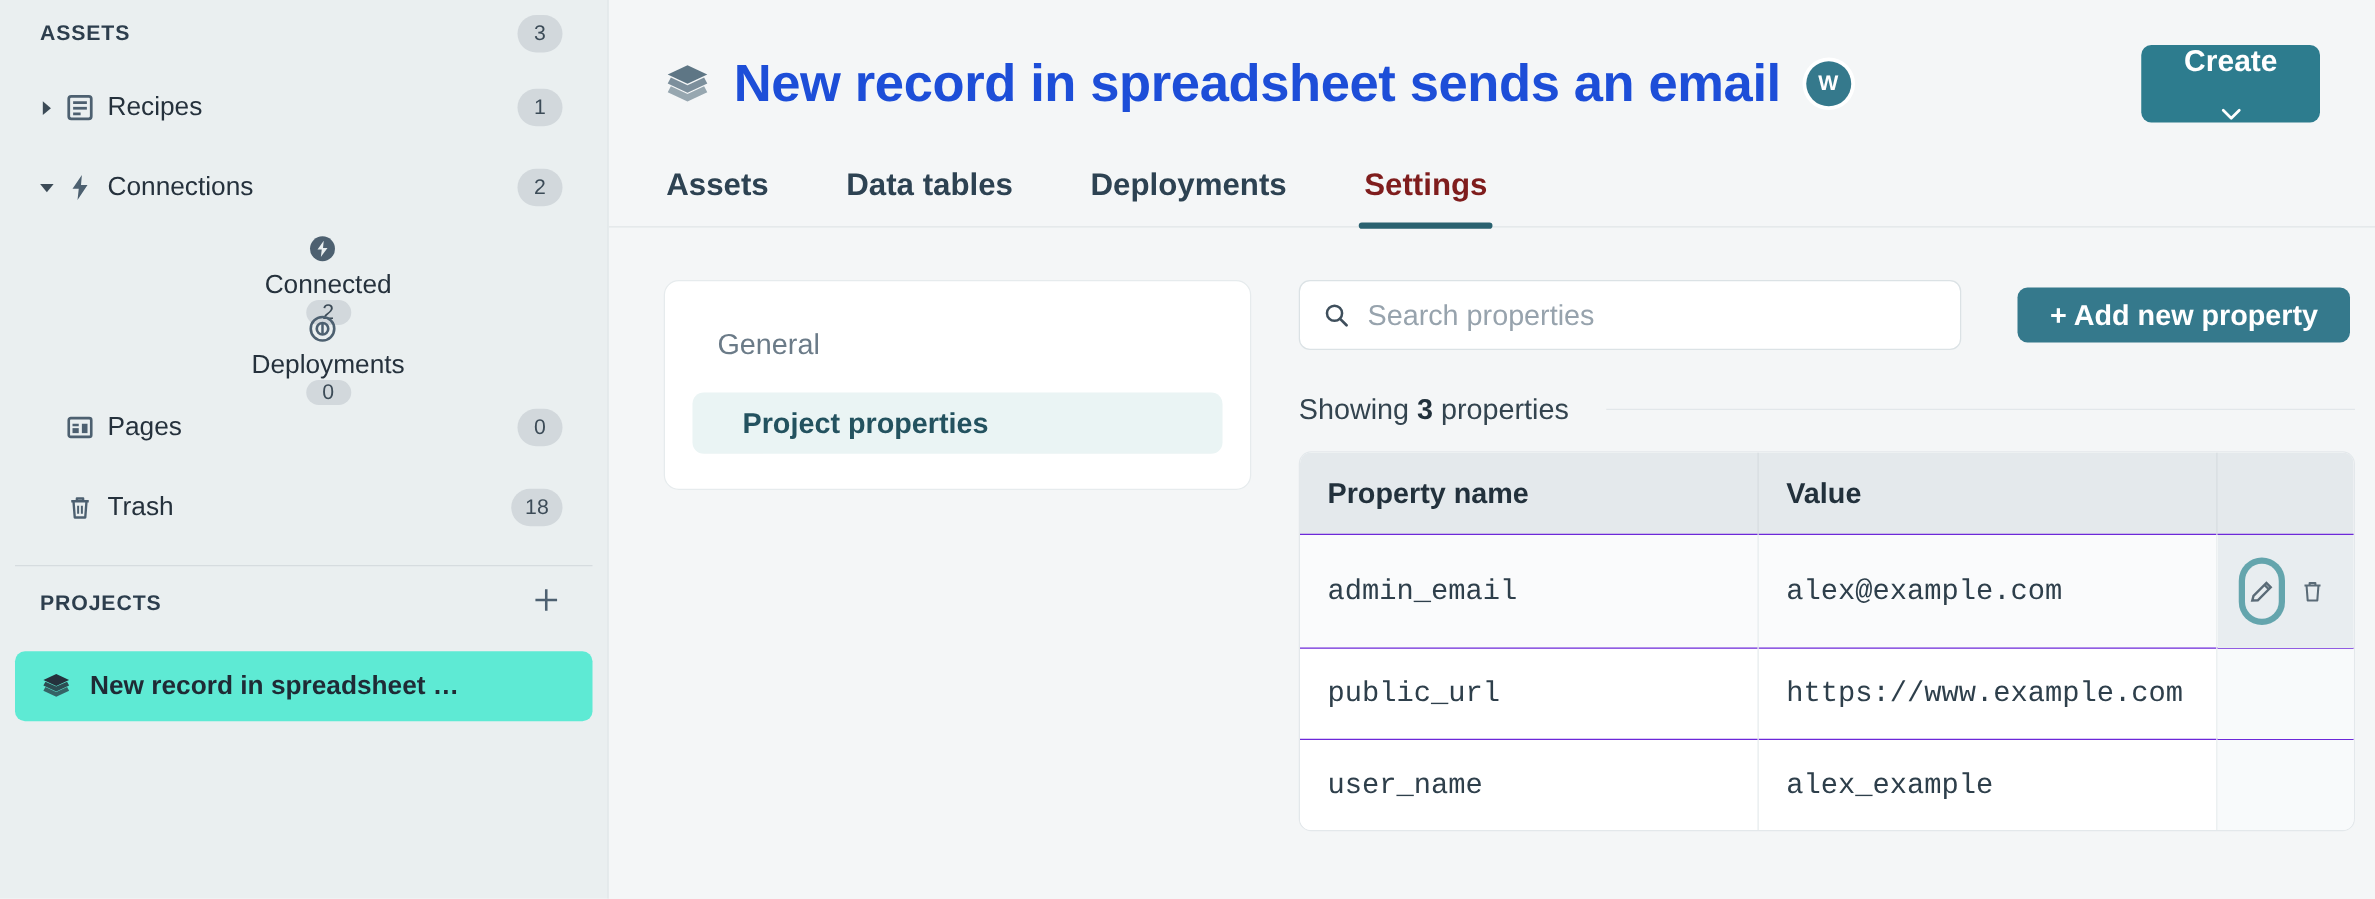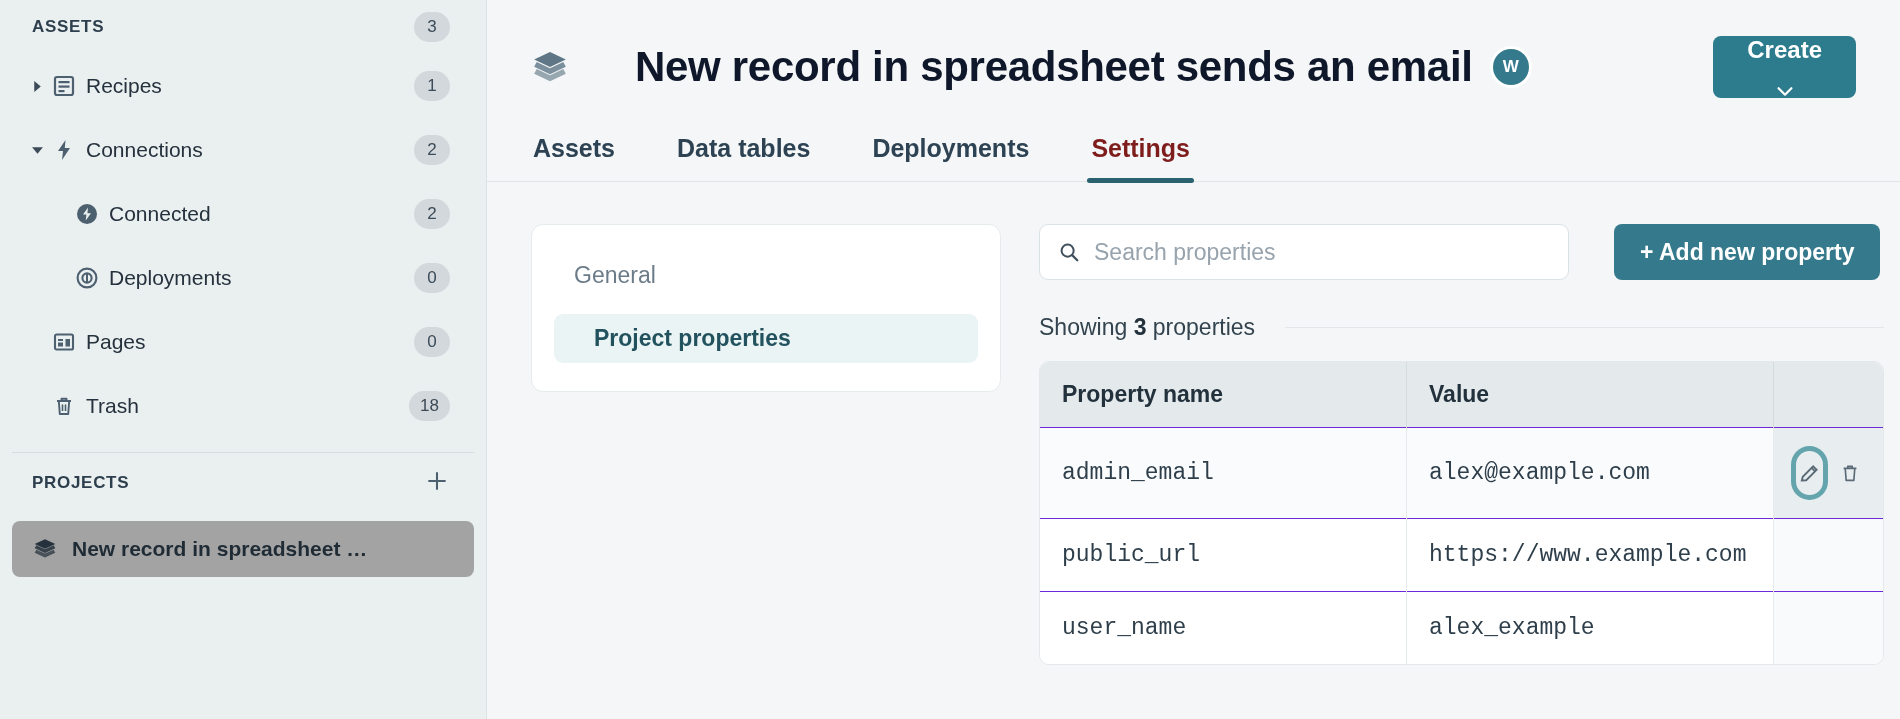--- a/index.html
+++ b/index.html
@@ -44,48 +44,47 @@
   .sb-row .twisty {
     width: 30px; flex: 0 0 30px; display: flex; align-items: center; justify-content: center;
     color: #3c4b57;
   }
   .sb-row .ico {
     width: 34px; flex: 0 0 34px; display: flex; align-items: center; justify-content: flex-start;
     color: #4d6070;
   }
   .sb-row .lbl { font-size: 21px; flex: 1 1 auto; color: #25313c; }
   .sb-row.lvl1 { padding-left: 22px; }
-  .sb-row.lvl2 { padding-left: 75px; }
+  .sb-row.lvl2 { padding-left: 75px; flex-direction: column; }
   .sb-row.lvl1b { padding-left: 52px; }
   .sb-divider {
     height: 1px; background: #d6dcdf; margin: 14px 12px 0 12px;
   }
   .proj-item {
     display: flex; align-items: center;
     height: 56px; margin: 8px 12px 0 12px;
-    border-radius: 8px; background: #a3a3a3;
+    border-radius: 8px; background: #5eead4;
     padding: 0 14px 0 20px; cursor: pointer;
   }
   .proj-item .ico { width: 40px; flex:0 0 40px; color:#25313c; display:flex; align-items:center;}
   .proj-item .lbl {
     font-size: 21px; font-weight: bold; color: #1f2b35;
     white-space: nowrap; overflow: hidden;
   }
 
   
   .main { flex: 1 1 auto; height: 719px; position: relative; background: #f4f6f7; overflow: hidden; }
   .page-head {
     display: flex; align-items: center;
     padding: 36px 44px 0 44px;
   }
   .page-head .stack-ico { margin-right: 18px; color: #5e7685; display:flex; align-items:center;}
   .page-title {
-    font-size: 42px; font-weight: bold; color: #0f172a; letter-spacing: -0.3px;
+    font-size: 42px; font-weight: bold; color: #1d4ed8; letter-spacing: -0.3px;
     white-space: nowrap;
-    margin-left: 48px;
   }
   .avatar {
     width: 36px; height: 36px; border-radius: 50%;
     background: #35798c; color: #fff;
     display: flex; align-items: center; justify-content: center;
     font-size: 17px; font-weight: bold;
     margin-left: 20px;
     box-shadow: 0 0 0 3px #ffffff;
     flex: 0 0 36px;
   }
@@ -146,21 +145,21 @@
   .search-wrap .sico { color: #3f4f5c; display:flex; align-items:center; margin-right: 14px;}
   .search-wrap input {
     border: none; outline: none; background: transparent;
     font-size: 23px; color: #2d3e4d; width: 100%;
     font-family: "Liberation Sans", sans-serif;
   }
   .search-wrap input::placeholder { color: #97a3ad; }
   .add-btn {
     margin-left: 45px;
     background: #35798c; color: #fff; border: none; border-radius: 8px;
-    height: 56px; padding: 0 26px;
+    height: 44px; padding: 0 26px;
     font-size: 23px; font-weight: bold; cursor: pointer;
     display: flex; align-items: center; gap: 10px;
     font-family: "Liberation Sans", sans-serif;
     white-space: nowrap;
   }
   .showing-row { display: flex; align-items: center; margin-top: 34px; }
   .showing-txt { font-size: 23px; color: #33444f; white-space: nowrap; }
   .showing-txt b { font-weight: bold; color: #22313c; }
   .showing-rule { flex: 1 1 auto; height: 1px; background: #e2e7ea; margin-left: 30px; }
 

